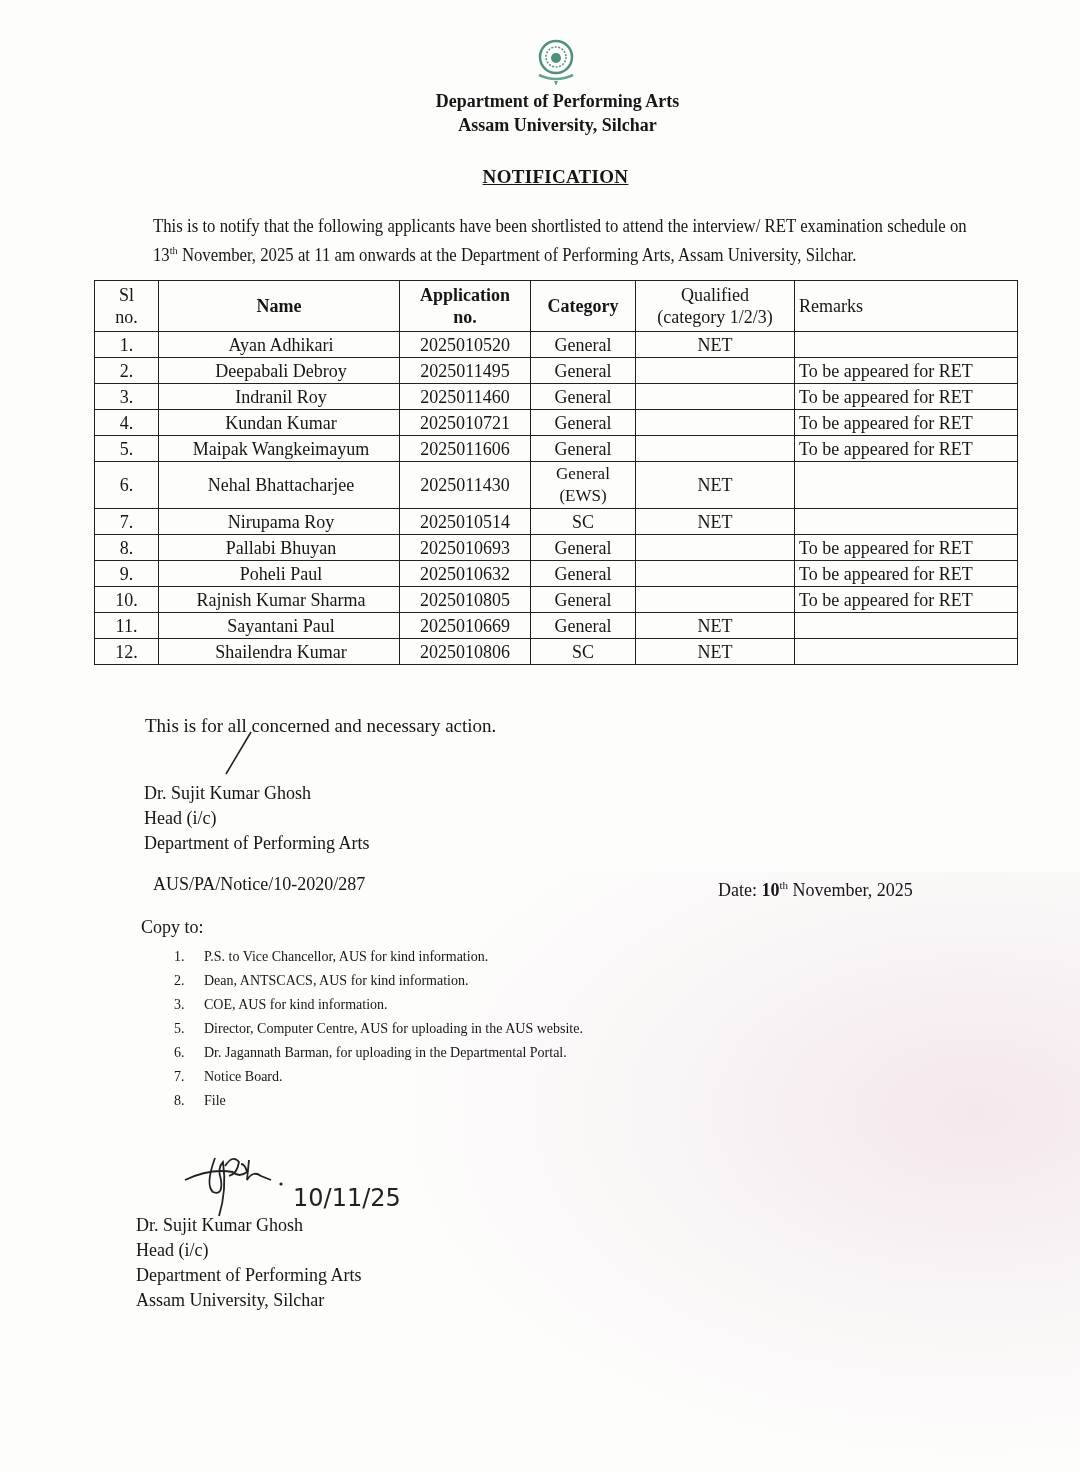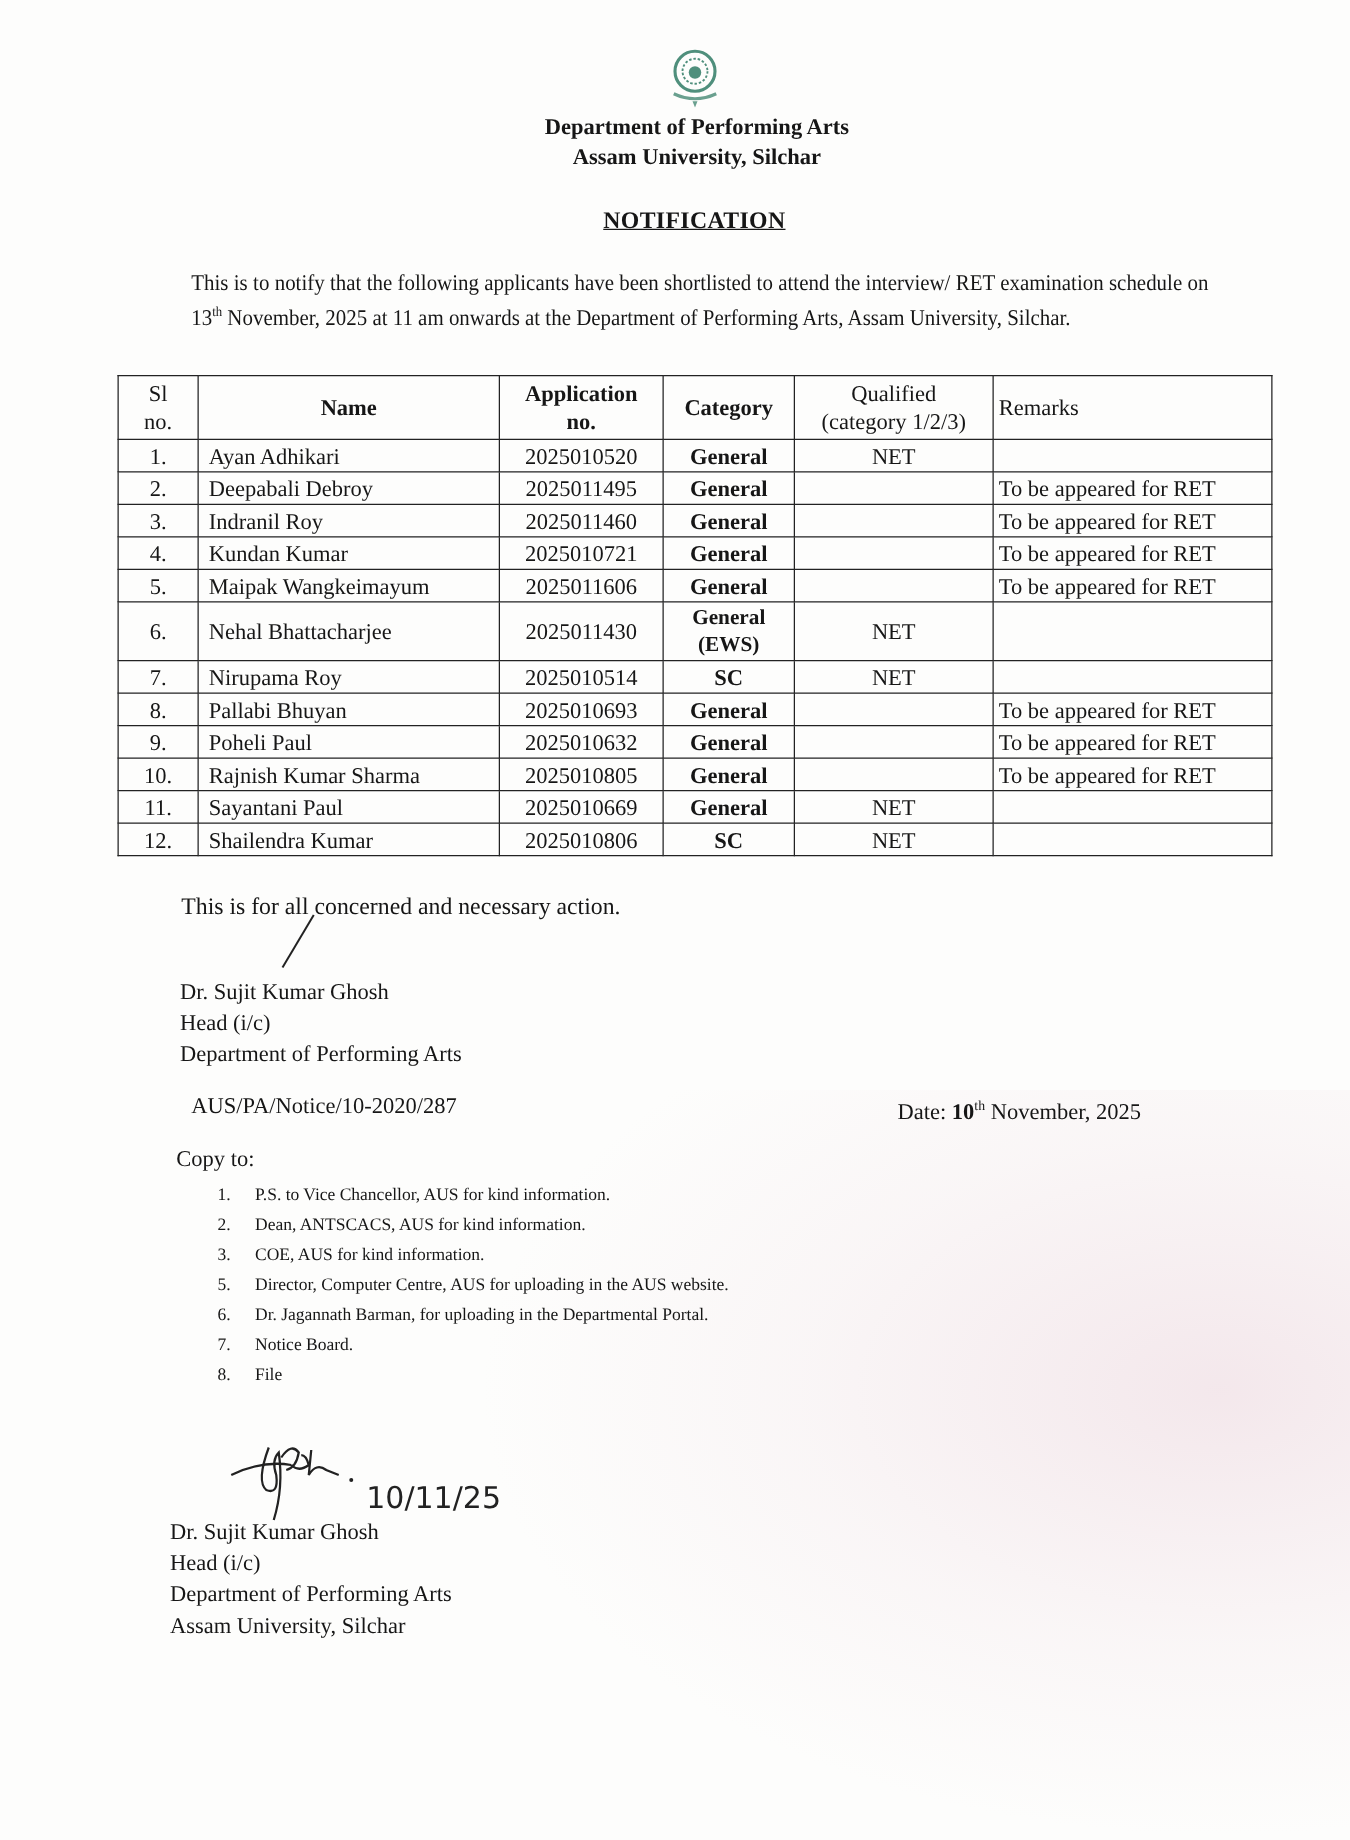--- a/index.html
+++ b/index.html
@@ -21,32 +21,32 @@
   .hdr2 { top: 115px; }
   .title { top: 166px; left: 0; width: 1111px; text-align: center; font-weight: bold; font-size: 19px; text-decoration: underline; letter-spacing: 0.3px; }
   .intro {
     left: 153px; top: 214px; width: 814px; font-size: 18px; line-height: 24px;
     text-align: justify; font-family: "Liberation Sans Narrow","Liberation Serif", serif;
     transform: scaleX(0.93); transform-origin: left top; width: 875px;
   }
   .intro sup { font-size: 11px; }
 
   table.list {
-    position: absolute; left: 94px; top: 300px; width: 924px;
+    position: absolute; left: 94px; top: 280px; width: 924px;
     border-collapse: collapse; font-size: 18px;
   }
   table.list td, table.list th {
     border: 1.5px solid #222; padding: 0 4px; height: 25px; line-height: 22px;
   }
   table.list th { font-weight: bold; height: 50px; line-height: 22px; }
   table.list th.plain { font-weight: normal; }
   .c-sl { width: 55px; text-align: center; }
-  .c-name { width: 228px; text-align: left; padding-left: 8px !important; }
+  .c-name { width: 228px; text-align: center; padding-left: 8px !important; }
   .c-app { width: 122px; text-align: center; }
-  .c-cat { width: 96px; text-align: center; font-weight: bold; }
+  .c-cat { width: 96px; text-align: center; }
   .c-q { width: 150px; text-align: center; }
   .c-rem { text-align: left; }
   tr.tall td { height: 46px; }
   .sm { font-size: 17px; line-height: 20px; }
 
   .closing { left: 145px; top: 715px; font-size: 19px; }
   .tick { left: 223px; top: 730px; width: 30px; height: 48px; }
   .sig1 { left: 144px; top: 781px; font-size: 18px; line-height: 25px; }
   .ref { left: 153px; top: 874px; font-size: 18px; }
   .date { left: 718px; top: 879px; font-size: 18px; }

